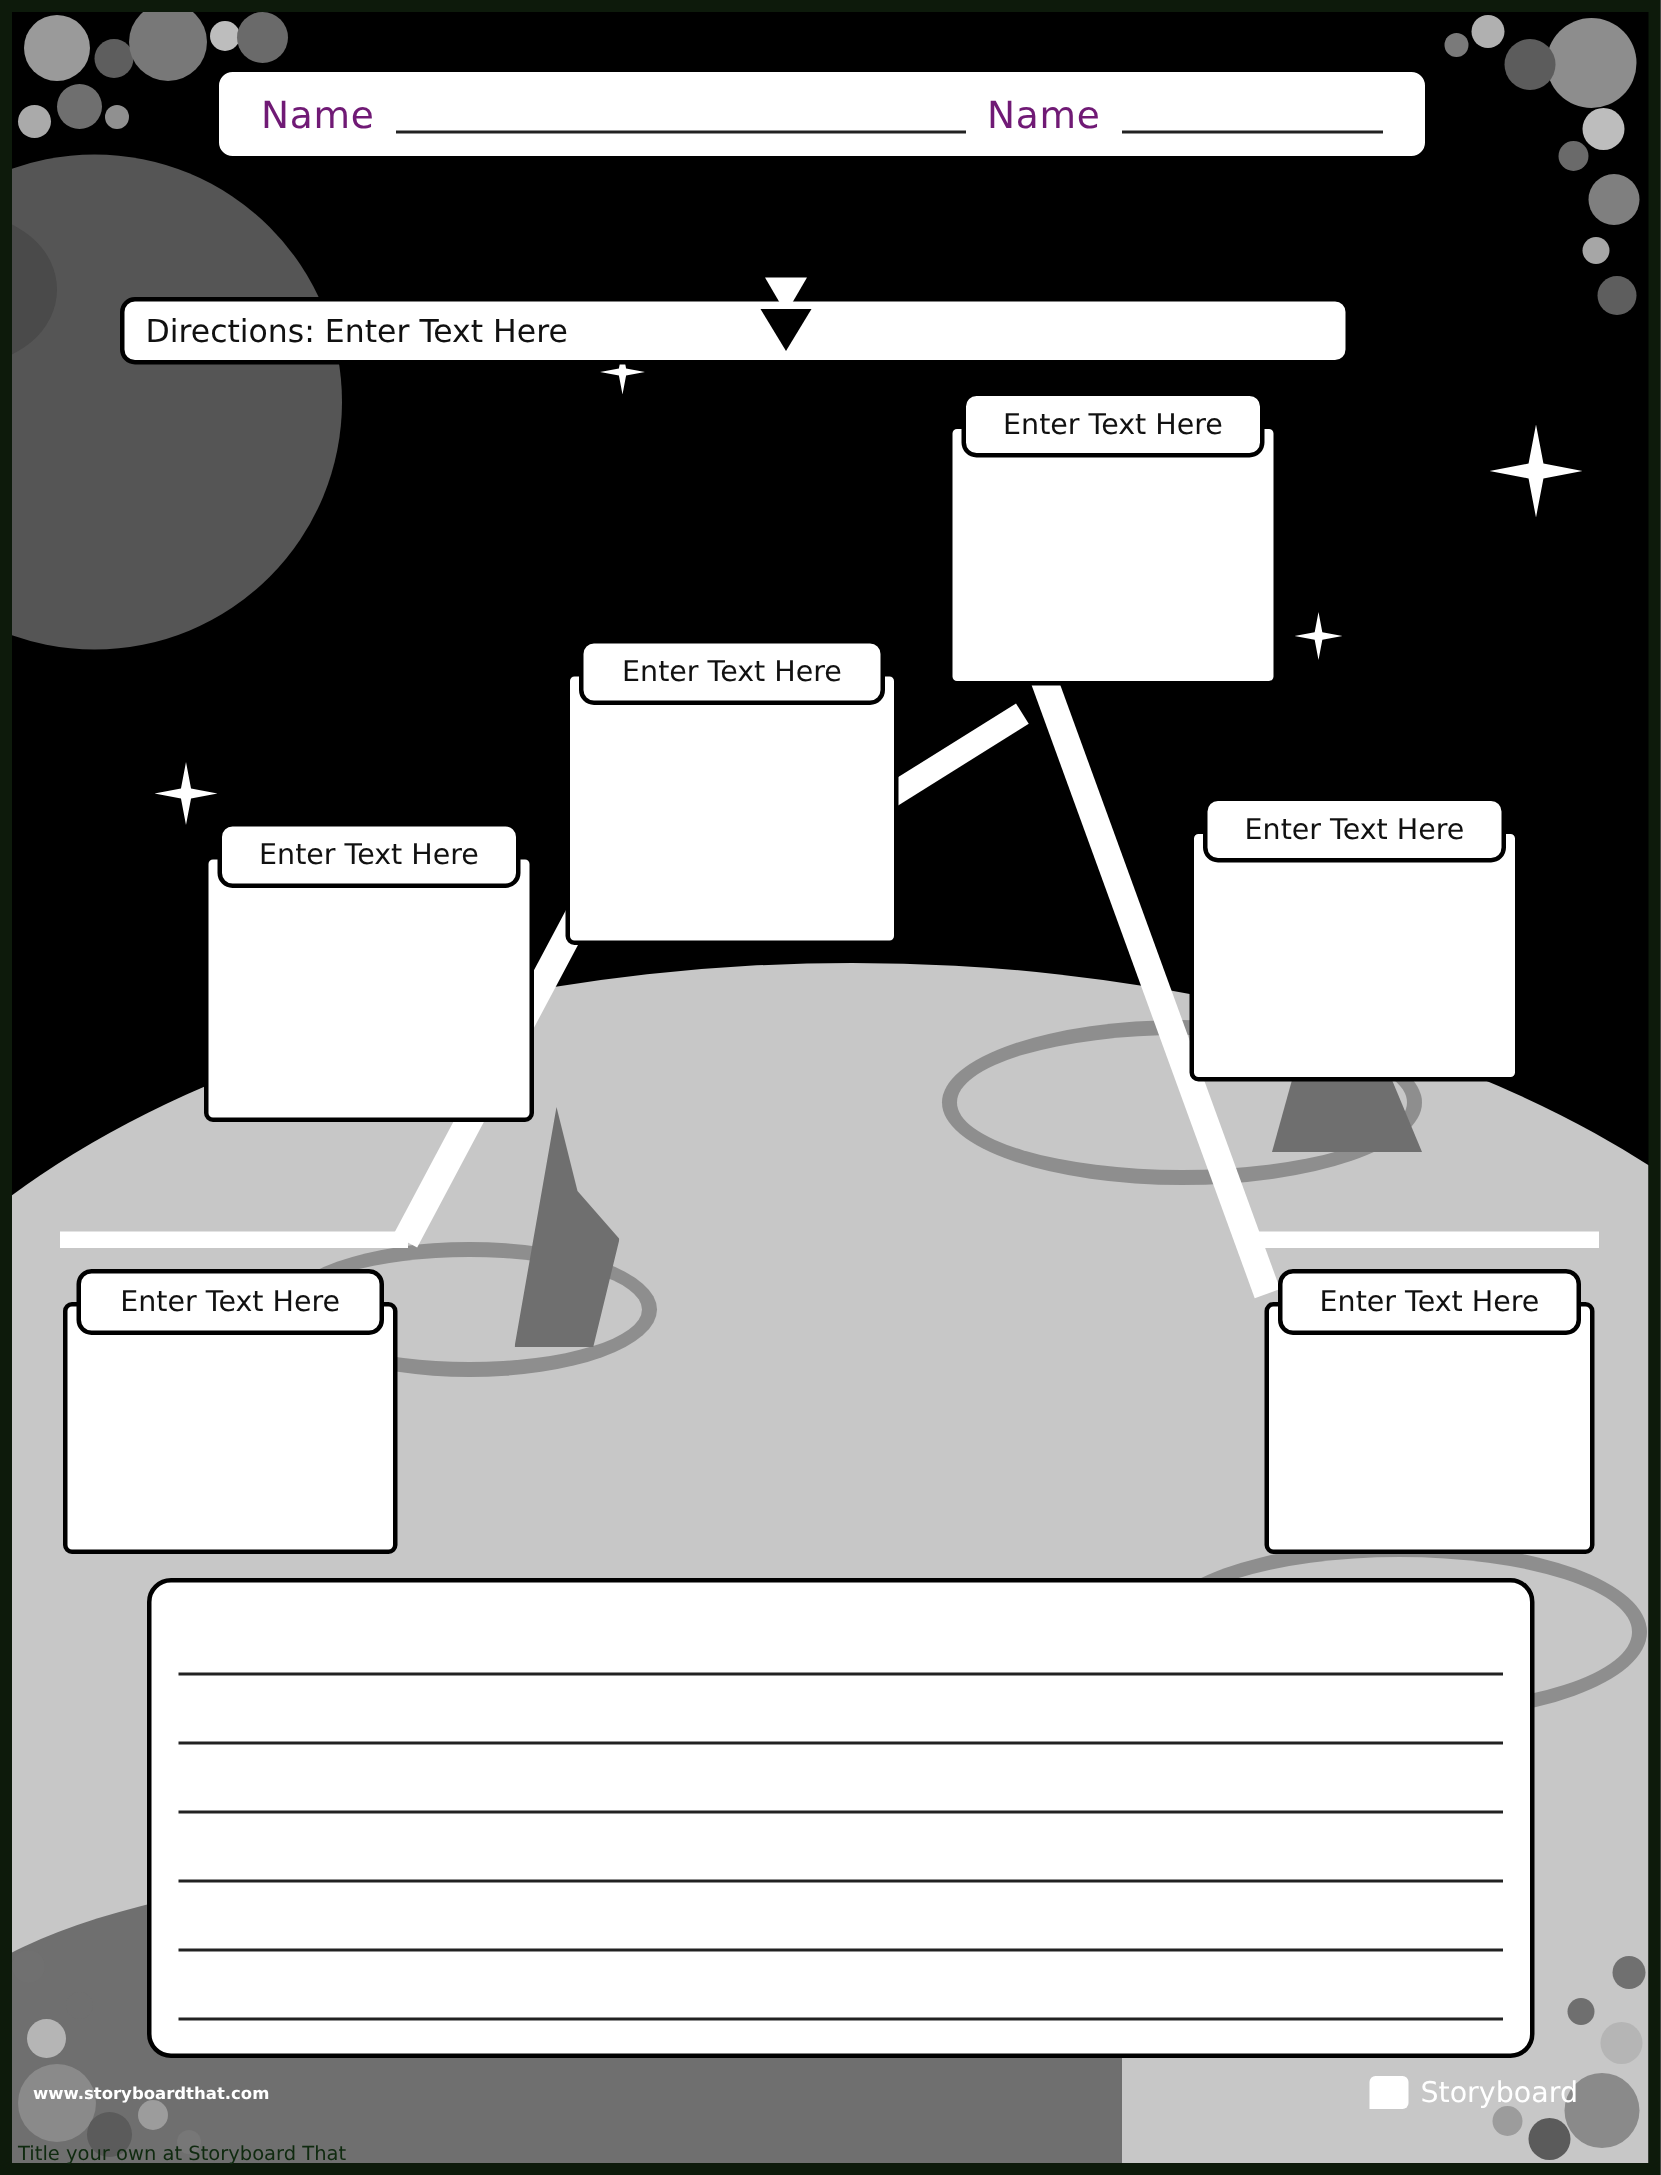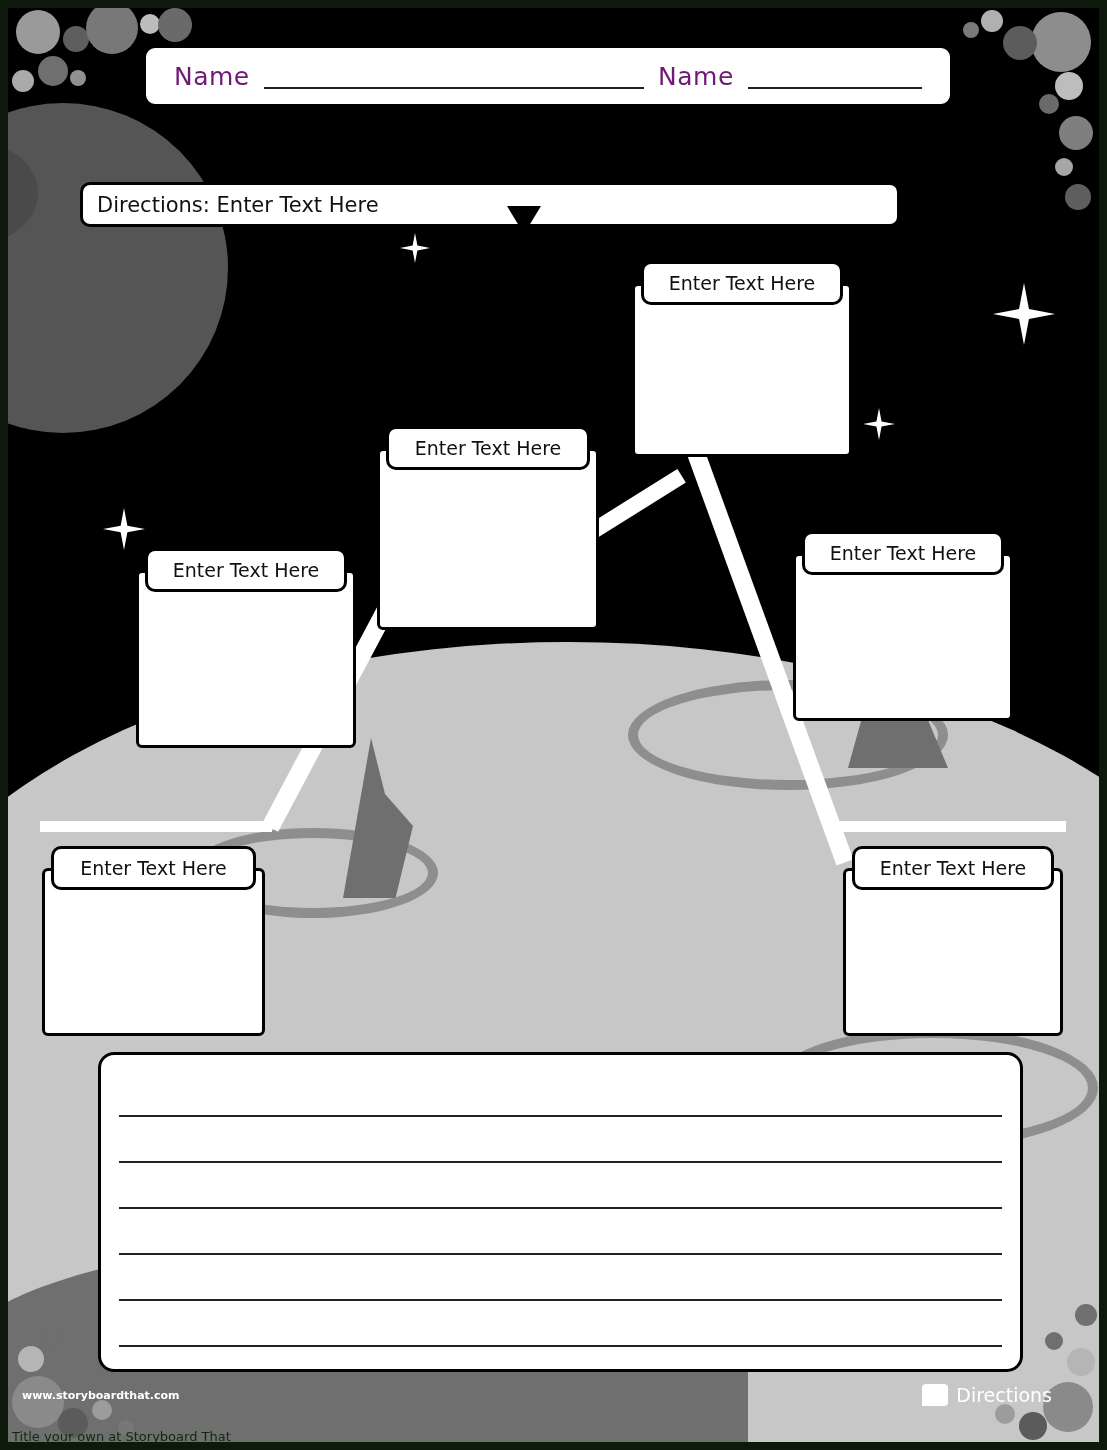--- a/index.html
+++ b/index.html
@@ -120,21 +120,21 @@
   }
   .tail:before{
     content:"";position:absolute;left:-17px;top:-3px;
     width:0;height:0;
     border-left:17px solid transparent;
     border-right:17px solid transparent;
     border-top:28px solid #000;
     z-index:-1;
   }
   .dirbox{
-    left:80px;top:182px;width:820px;height:45px;
+    left:80px;top:198px;width:820px;height:45px;
     border-radius:10px;
     display:flex;align-items:center;padding-left:14px;
   }
   .dirbox span{font-size:21px;color:#111;}
   
   .node{position:absolute;z-index:25;}
   .node .body{
     position:absolute;left:0;top:22px;
     width:100%;height:calc(100% - 22px);
     background:#fff;border:3px solid #000;border-radius:6px;
@@ -319,18 +319,18 @@
     <div class="ln"></div>
     <div class="ln"></div>
     <div class="ln"></div>
     <div class="ln"></div>
     <div class="ln"></div>
   </div>
 
   <div class="footer-url">www.storyboardthat.com</div>
   <div class="brand">
     <div class="mark"></div>
-    <div class="bt">Directions</div>
+    <div class="bt">Storyboard</div>
   </div>
 
   <div class="frame"></div>
   <div class="caption">Title your own at Storyboard That</div>
 </div>
 
 </body></html>

